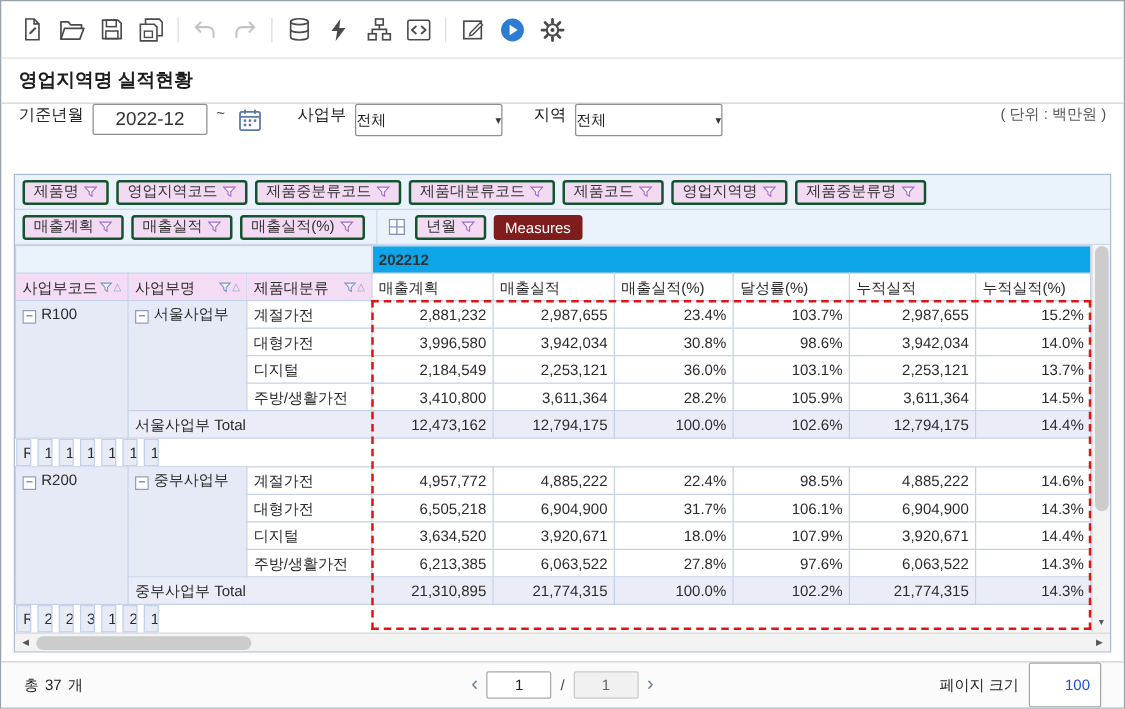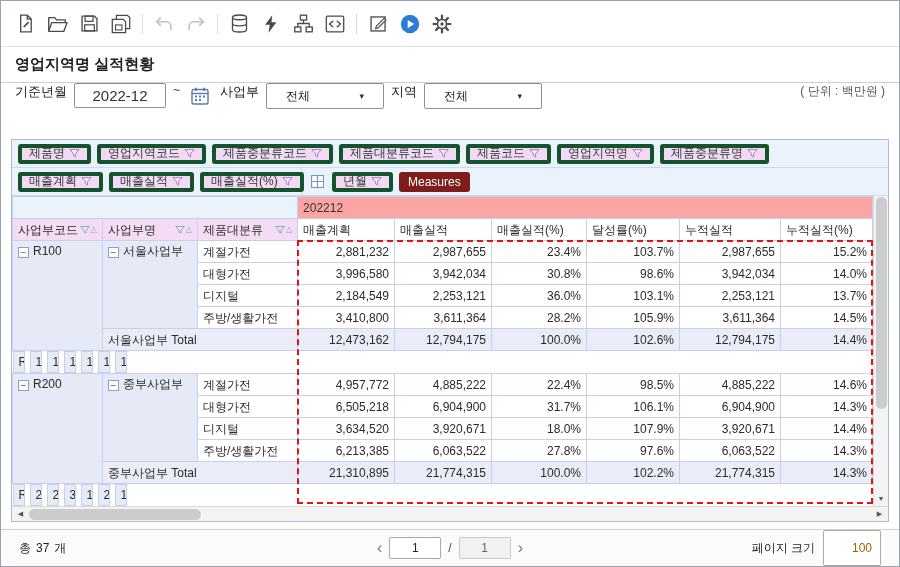--- a/index.html
+++ b/index.html
@@ -5,40 +5,40 @@
 *{box-sizing:border-box;margin:0;padding:0}
 body{font-family:"Liberation Sans","DejaVu Sans",sans-serif;background:#ddd}
 .window{width:900px;height:567px;background:#fff;border:1px solid #9aa2ad;display:flex;flex-direction:column;overflow:hidden;position:relative}
 .toolbar{flex:0 0 46px;display:flex;align-items:center;padding:0 8px;border-bottom:1px solid #e2e2e2}
 .tbtn{width:32px;height:32px;border:0;background:transparent;display:flex;align-items:center;justify-content:center;cursor:pointer;border-radius:3px}
 .tsep{width:1px;height:20px;background:#ddd;margin:0 5px}
 .titlebar{flex:0 0 36px;display:flex;align-items:center;padding:0 14px;border-bottom:1px solid #cfcfcf}
 .title{font-size:15px;font-weight:700;color:#1d1d1d}
 .filterbar{flex:0 0 50px;display:flex;align-items:flex-start;padding:0 14px;gap:7px}
 .flabel{font-size:13px;color:#222}
-.gap{}
+.gap{margin-left:18px}
 .txt{width:92px;height:25px;border:1px solid #8f8f8f;font-size:15px;text-align:center;color:#333;border-radius:2px}
 .tilde{color:#444;font-size:12px}
 .calbtn{width:26px;height:26px;border:0;background:transparent;display:flex;align-items:center;justify-content:center;cursor:pointer}
-.sel{width:118px;height:26px;border:1px solid #8f8f8f;border-radius:2px;background:#fff;display:flex;align-items:center;justify-content:space-between;padding:0 19px;font-size:12px;color:#222;cursor:pointer}
+.sel{width:118px;height:26px;border:1px solid #8f8f8f;border-radius:2px;background:#fff;display:flex;align-items:center;justify-content:space-between;padding:0 0;font-size:12px;color:#222;cursor:pointer}
 .selarrow{font-size:9px;color:#333}
 .unit{margin-left:auto;font-size:12px;color:#555}
 .pivot{margin:6px 10px 0;border:1px solid #aebdd6;display:flex;flex-direction:column}
 .chiprow{background:#eaf2fb;display:flex;align-items:center;gap:6px;padding:0 6px;height:28px;border-bottom:1px solid #ccd8ec}
 .measure-zone{display:flex;align-items:center;gap:6px;height:100%;width:284px;border-right:1px solid #ccd8ec;flex:0 0 auto}
-.chip{background:#f3daf3;border:4px solid #14532d;border-radius:3px;height:20px;display:inline-flex;align-items:center;gap:4px;padding:0 7px;font-size:12px;color:#333;cursor:pointer;white-space:nowrap}
+.chip{background:#f3daf3;border:2px solid #14532d;border-radius:3px;height:20px;display:inline-flex;align-items:center;gap:4px;padding:0 7px;font-size:12px;color:#333;cursor:pointer;white-space:nowrap}
 .chipicons{display:inline-flex;align-items:center}
 .gridbtn{width:18px;height:18px;border:0;background:transparent;display:flex;align-items:center;justify-content:center;cursor:pointer;padding:0}
 .measures-badge{background:#7f1d1d;color:#fff;font-size:12px;padding:3px 9px;border-radius:3px;cursor:pointer}
 .grid-body{display:flex;align-items:stretch}
 .table-area{flex:1;position:relative}
 table{width:100%;border-collapse:collapse;table-layout:fixed}
 th,td{border:1px solid #c5d1e8;height:22px;padding:0 5px;font-size:12px;line-height:20px;white-space:nowrap;overflow:hidden;color:#2b2b2b}
 .corner{background:#eaf2fb}
-.period{background:#fca5a5;text-align:left;font-weight:400;color:#333}
+.period{background:#0ea5e9;text-align:left;font-weight:700;color:#333}
 .pinkhead{background:#f4dcf4;text-align:left;font-weight:400}
 .hicons{float:right;display:inline-flex;align-items:center;gap:1px;height:20px}
 .tri{font-size:8px;color:#94a3c6}
 .valhead{background:#fff;text-align:left;font-weight:400}
 .g1,.g2{background:#e6eaf7;text-align:left;vertical-align:top}
 .leaf{background:#fff;text-align:left}
 .num{background:#fff;text-align:right}
 tr.subtotal td{background:#eaedf8}
 tr.total td{background:#e7ebf6}
 .sublabel,.totlabel{text-align:left}
@@ -54,21 +54,21 @@
 .hspacer{flex:1}
 .footer{margin-top:auto;flex:0 0 36px;border-top:1px solid #cfcfcf;background:#fbfbfb;display:flex;align-items:center;padding:0 18px;position:relative}
 .total{display:flex;align-items:center;gap:5px;font-size:12px;color:#222}
 .cnt{font-weight:400}
 .pager{position:absolute;left:50%;transform:translateX(-50%);display:flex;align-items:center;gap:7px}
 .pgbtn{border:0;background:none;color:#6b7b92;font-size:16px;cursor:pointer;line-height:1}
 .pageinput{width:52px;height:22px;border:1px solid #a8a8a8;text-align:center;font-size:12px;color:#222;border-radius:2px}
 .pagetotal{width:52px;height:22px;border:1px solid #c9c9c9;background:#f1f1f1;display:flex;align-items:center;justify-content:center;font-size:12px;color:#666;border-radius:2px}
 .pgsep{font-size:12px;color:#444}
 .pagesize{margin-left:auto;display:flex;align-items:center;gap:8px;font-size:12px;color:#222}
-.sizeinput{width:58px;height:36px;border:1px solid #a8a8a8;font-size:12px;color:#a16207;text-align:right;padding-right:8px;border-radius:2px}
+.sizeinput{width:58px;height:36px;border:1px solid #a8a8a8;font-size:12px;color:#1d4ed8;text-align:right;padding-right:8px;border-radius:2px}
 </style>
 </head>
 <body>
 
 <div class="window">
 
   <div class="toolbar">
       <button class="tbtn">
         <svg width="21" height="21" viewBox="0 0 24 24">
           <path d="M6.5 2.5h7.5L18.5 7v14.5H6.5z" fill="#fff" stroke="#4a4a4a" stroke-width="1.5"></path>

